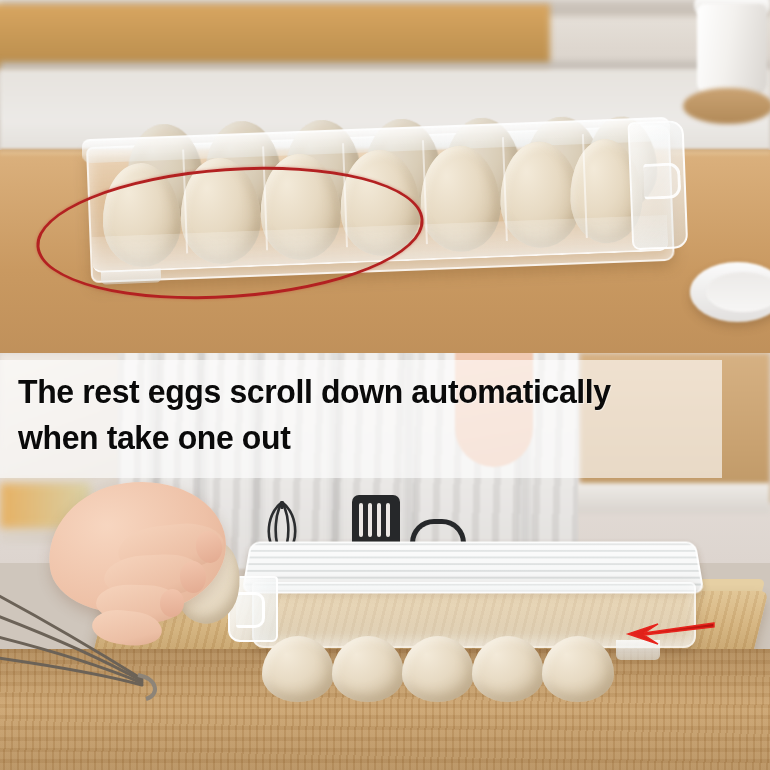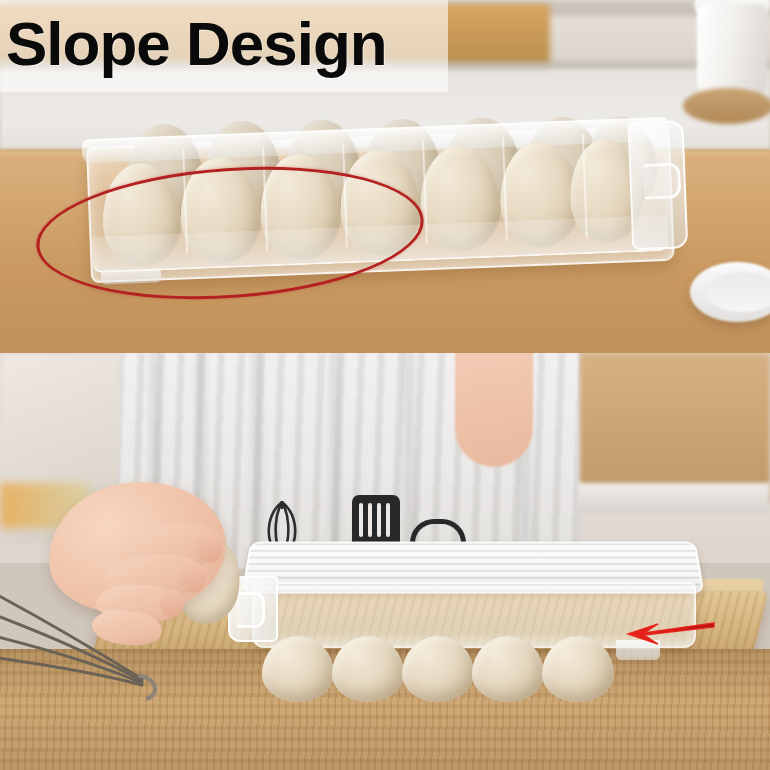--- a/index.html
+++ b/index.html
@@ -361,23 +361,20 @@
       <div class="ct-divider" style="left:336px"></div>
       <div class="ct-divider" style="left:416px"></div>
       <div class="ct-divider" style="left:496px"></div>
       <div class="ct-endcap"></div>
       <div class="ct-endhook"></div>
       <div class="ct-foot"></div>
     </div>
 
     <div id="ellipse-annotation"></div>
 
-    <div id="title-banner">
-      <div id="title-text">Slope Design</div>
-    </div>
   </div>
 
   <div class="panel" id="panel-bottom">
 
     <div class="bg-bottom-wall"></div>
     <div class="bg-cabinet"></div>
     <div class="bg-counter"></div>
     <div class="bg-left-blur"></div>
     <div class="bg-left-yellow"></div>
 
@@ -455,15 +452,19 @@
       <defs>
         <linearGradient id="agrad" x1="0" y1="0" x2="1" y2="0">
           <stop offset="0" stop-color="#e8241c"></stop>
           <stop offset="1" stop-color="#b3140e"></stop>
         </linearGradient>
       </defs>
       <path d="M96 5 L26 15 L40 6 L10 16 L40 26 L26 17 L96 9 Z" fill="url(#agrad)"></path>
       <path d="M96 5 L26 15 L40 6 L10 16 L40 26 L26 17 L96 9 Z" fill="none" stroke="#e8241c" stroke-width="1.4"></path>
     </svg>
 
+    <div id="caption-banner" style="position:absolute;left:0;top:7px;">
+      <div class="caption-line" id="caption-line-1">The rest eggs scroll down automatically</div>
+      <div class="caption-line" id="caption-line-2">when take one out</div>
+    </div>
   </div>
 
 </div>
 
 </body></html>

